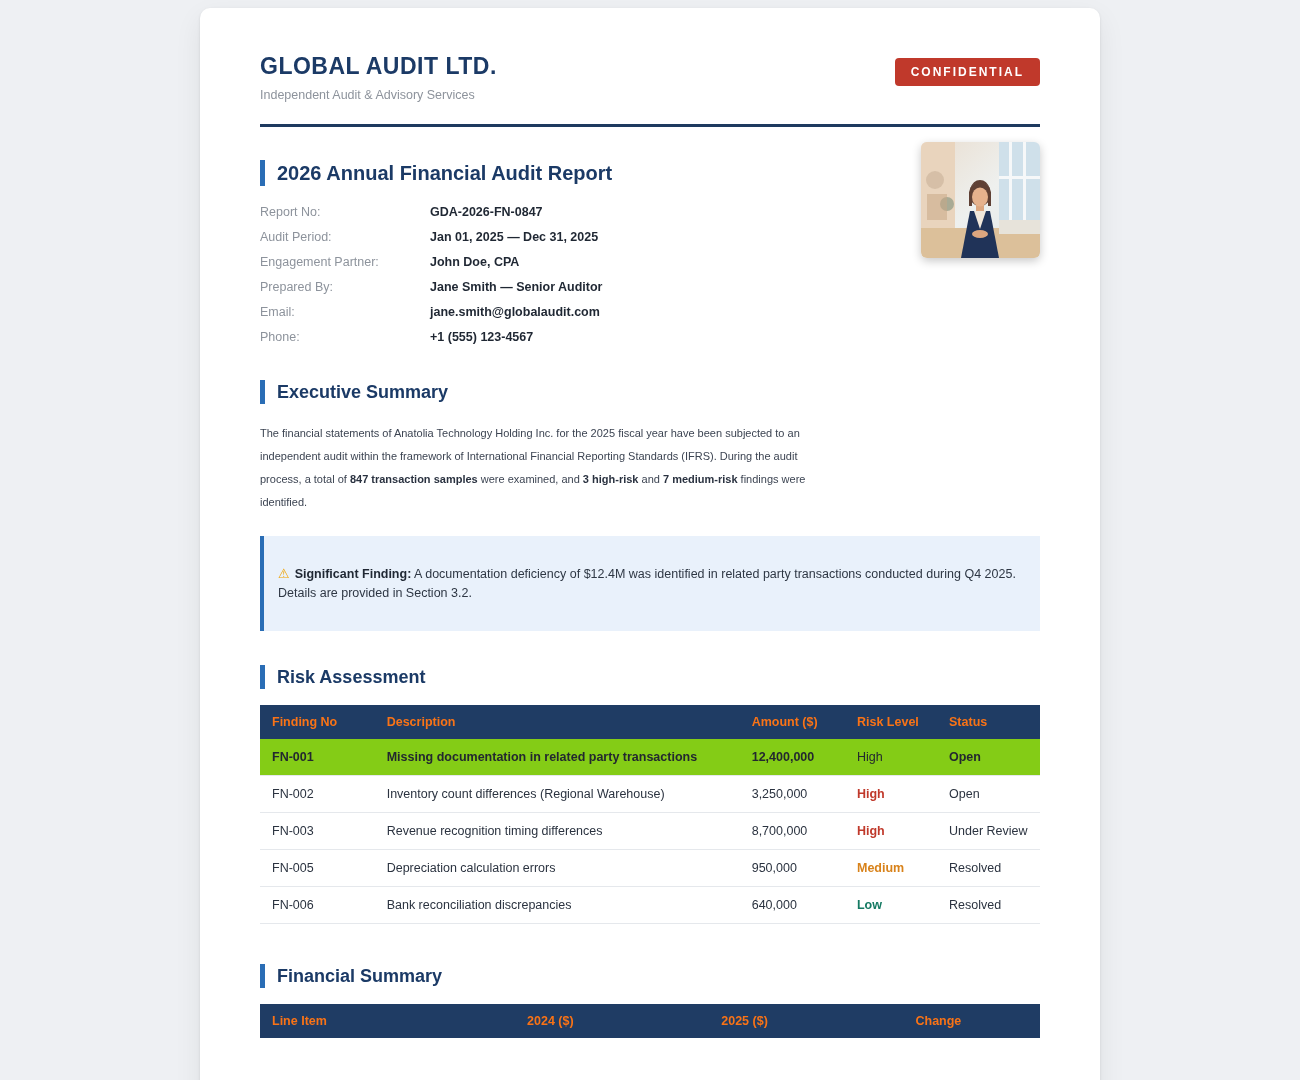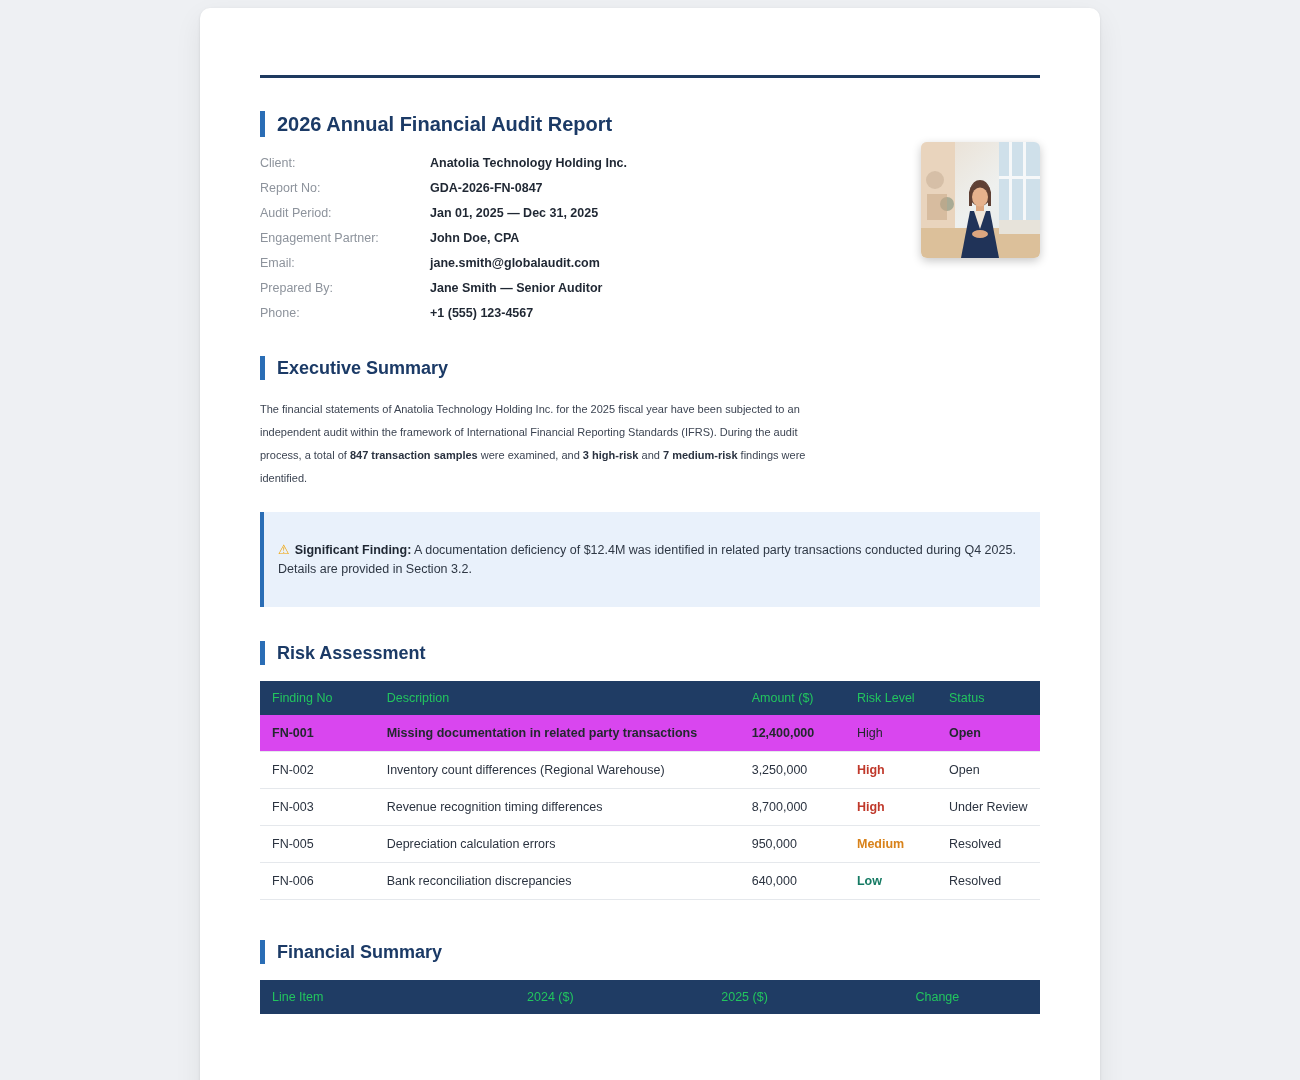--- a/index.html
+++ b/index.html
@@ -62,42 +62,49 @@
     margin-top: 22px; background: #e9f1fb; border-left: 4px solid #2a6db5;
     padding: 28px 14px; font-size: 12.5px; line-height: 19px; color: #2e3744;
   }
   .warn-icon { color: #f0a202; margin-right: 5px; font-size: 13px; }
   .callout strong { color: #1f2733; }
   
   .risk-heading { margin-top: 34px; }
   .fin-heading { margin-top: 40px; }
   table { width: 100%; border-collapse: collapse; margin-top: 16px; font-size: 12.5px; }
   thead th {
-    background: #1f3c64; color: #22c55e; font-weight: 400;
+    background: #1f3c64; color: #f97316; font-weight: 700;
     text-align: left; padding: 10px 12px; font-size: 12.5px;
   }
   tbody td { padding: 11px 12px; border-bottom: 1px solid #e5e8ec; color: #2b3340; }
-  tr.highlight td { background: #d946ef; font-weight: 600; color: #23282f; }
+  tr.highlight td { background: #84cc16; font-weight: 600; color: #23282f; }
   tr.highlight td.c-risk { font-weight: 400; }
   .c-risk { font-weight: 700; }
   .risk-high { color: #c0392b; }
   .risk-medium { color: #d8821a; }
   .risk-low { color: #157a63; }
   
   .risk-table col.w1 { width: 14.7%; } .risk-table col.w2 { width: 46.8%; }
   .risk-table col.w3 { width: 13.5%; } .risk-table col.w4 { width: 11.8%; }
   .risk-table col.w5 { width: 13.2%; }
   .fin-table col.f1 { width: 32.7%; } .fin-table col.f2 { width: 24.9%; }
   .fin-table col.f3 { width: 24.9%; } .fin-table col.f4 { width: 17.5%; }
 </style>
 </head>
 <body>
 
 <div class="card">
 
+  <div class="letterhead">
+    <div>
+      <div class="company-name">GLOBAL AUDIT LTD.</div>
+      <div class="tagline">Independent Audit &amp; Advisory Services</div>
+    </div>
+    <div class="badge">CONFIDENTIAL</div>
+  </div>
   <div class="head-rule"></div>
 
   <div class="photo">
     <svg width="119" height="116" viewBox="0 0 119 116" xmlns="http://www.w3.org/2000/svg">
       <defs>
         <linearGradient id="bgGrad" x1="0" y1="0" x2="1" y2="1">
           <stop offset="0" stop-color="#e9ddcf"></stop>
           <stop offset="0.5" stop-color="#eef0ee"></stop>
           <stop offset="1" stop-color="#dfe7ea"></stop>
         </linearGradient>
@@ -125,42 +132,38 @@
       <path d="M49 52 Q49 41 59 41 Q69 41 69 52 L69 47 Q66 38 59 38 Q52 38 49 47 Z" fill="#5f4034"></path>
       <rect x="48" y="50" width="3" height="14" fill="#5f4034"></rect>
       <rect x="67" y="50" width="3" height="14" fill="#5f4034"></rect>
       <ellipse cx="59" cy="92" rx="8" ry="4" fill="#dca67f"></ellipse>
     </svg>
   </div>
 
   <div class="sec-heading report-title">2026 Annual Financial Audit Report</div>
   <div class="fields" id="fields-container">
       <div class="field-row">
-      <div class="field-label">Client:</div>
-      <div class="field-value">Anatolia Technology Holding Inc.</div>
-    </div>
-      <div class="field-row">
       <div class="field-label">Report No:</div>
       <div class="field-value">GDA-2026-FN-0847</div>
     </div>
       <div class="field-row">
       <div class="field-label">Audit Period:</div>
       <div class="field-value">Jan 01, 2025 — Dec 31, 2025</div>
     </div>
       <div class="field-row">
       <div class="field-label">Engagement Partner:</div>
       <div class="field-value">John Doe, CPA</div>
     </div>
       <div class="field-row">
+      <div class="field-label">Prepared By:</div>
+      <div class="field-value">Jane Smith — Senior Auditor</div>
+    </div>
+      <div class="field-row">
       <div class="field-label">Email:</div>
       <div class="field-value">jane.smith@globalaudit.com</div>
-    </div>
-      <div class="field-row">
-      <div class="field-label">Prepared By:</div>
-      <div class="field-value">Jane Smith — Senior Auditor</div>
     </div>
       <div class="field-row">
       <div class="field-label">Phone:</div>
       <div class="field-value">+1 (555) 123-4567</div>
     </div>
     </div>
 
   <div class="sec-heading exec-heading">Executive Summary</div>
   <p class="exec-para"><span>The financial statements of Anatolia Technology Holding Inc. for the 2025 fiscal year have been subjected to an independent audit within the framework of International Financial Reporting Standards (IFRS). During the audit process, a total of </span><strong>847 transaction samples</strong><span> were examined, and </span><strong>3 high-risk</strong><span> and </span><strong>7 medium-risk</strong><span> findings were identified.</span></p>
 

